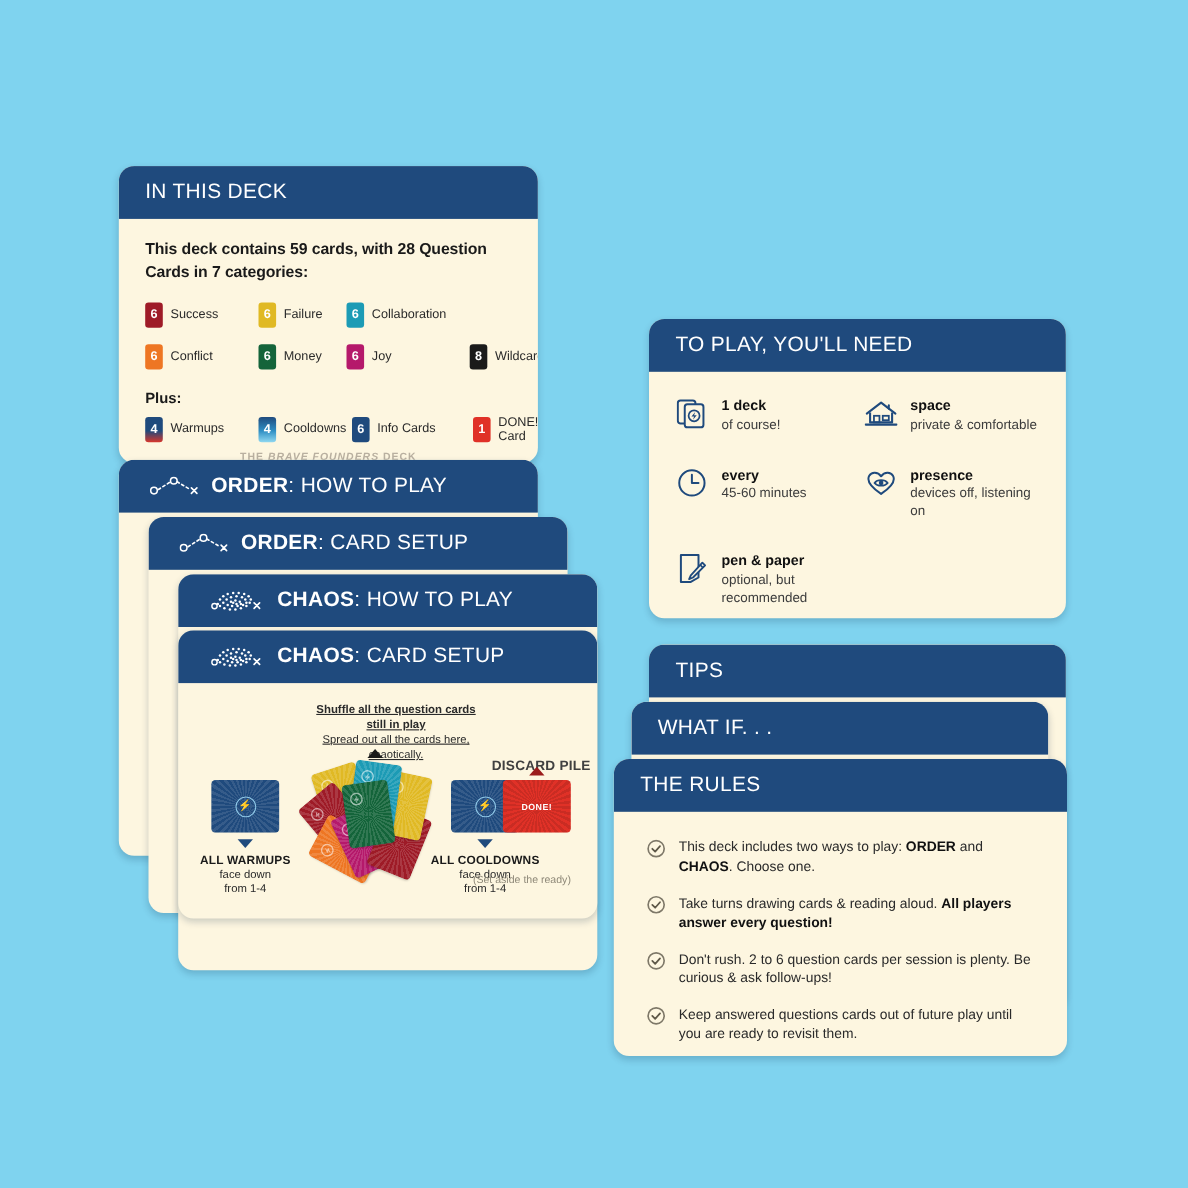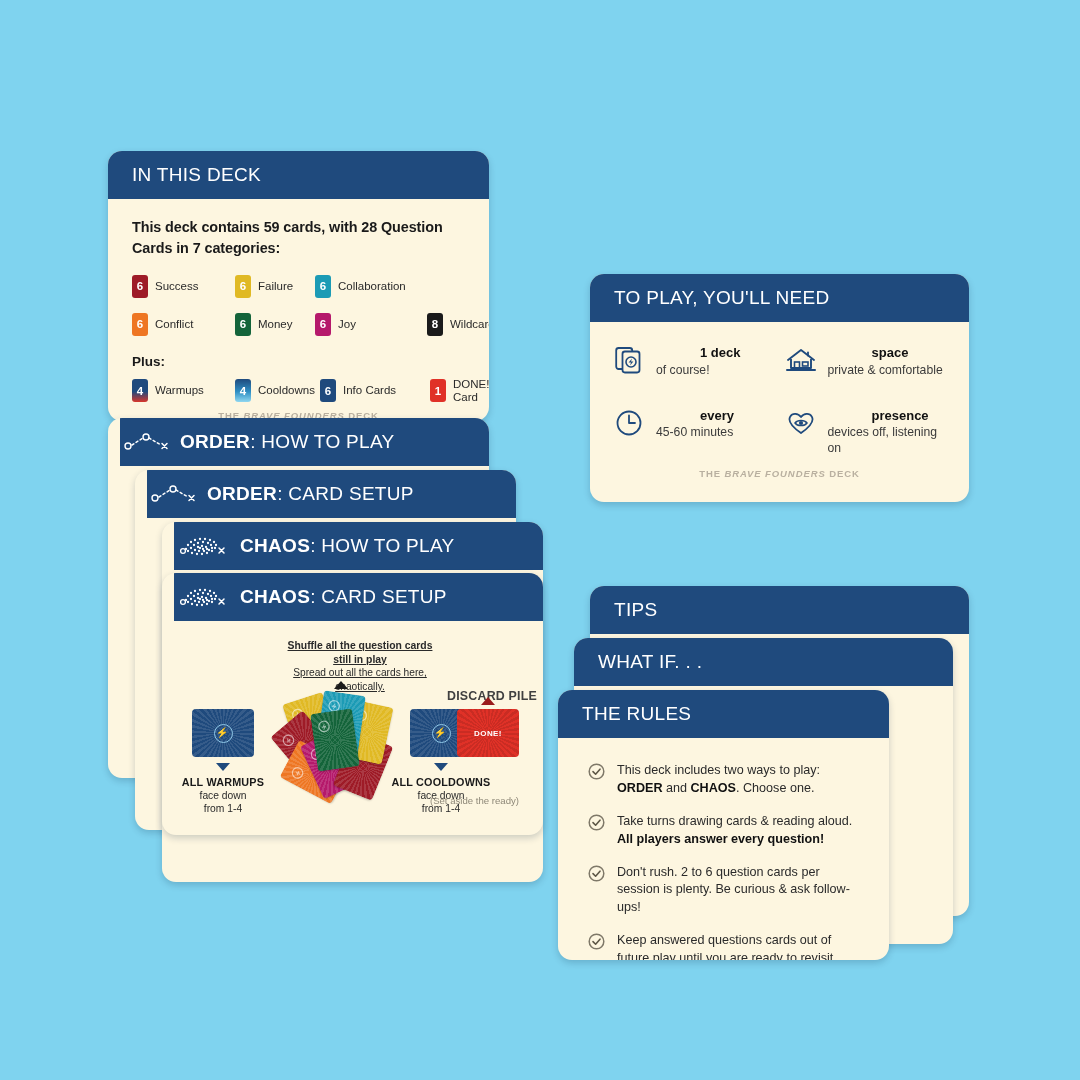--- a/index.html
+++ b/index.html
@@ -61,35 +61,35 @@
     width:16px;height:23px;border-radius:3px;
     display:flex;align-items:center;justify-content:center;
     color:#fff;font-size:11.5px;font-weight:700;flex:0 0 auto;
   }
   .cat-label{font-size:11.5px;color:#2A2A2A;white-space:nowrap;}
   .plus-label{font-size:13.5px;font-weight:700;color:#1A1A1A;margin:18px 0 9px 0;}
   .plus-grid{display:grid;grid-template-columns:103px 85px 110px auto;}
   .plus-label-2{font-size:11.5px;color:#2A2A2A;line-height:1.15;}
 
   
-  #need-card{left:590px;top:274px;width:379px;height:228px;}
+  #need-card{left:590px;top:290px;width:379px;height:272px;}
   .need-grid{display:grid;grid-template-columns:1fr 1fr;row-gap:29px;column-gap:12px;padding-top:4px;}
   .need-item{display:flex;gap:12px;align-items:flex-start;}
   .need-ico{width:30px;height:32px;flex:0 0 auto;display:flex;align-items:center;justify-content:center;}
-  .need-txt b{display:block;font-size:13px;color:#111;font-weight:700;line-height:1.35;margin-left:44px;}
+  .need-txt b{display:block;font-size:13px;color:#111;font-weight:700;line-height:1.35;}
   .need-txt span{display:block;font-size:12.2px;color:#3B3B3B;line-height:1.32;}
 
   
   .stack-card{width:381px;height:360px;}
   #s1{left:108px;top:418px;z-index:1;}
   #s2{left:135px;top:470px;z-index:2;}
   #s3{left:162px;top:522px;z-index:3;}
   #s4{left:162px;top:573px;z-index:4;height:262px;width:381px;}
   #s4{left:162px;}
-  .stack-card .card-header{padding-left:4px;margin-left:12px;}
+  .stack-card .card-header{padding-left:28px;}
 
   
   .setup{position:relative;height:206px;}
   .setup-note{
     position:absolute;left:98px;top:4px;width:160px;text-align:center;
     font-size:10.2px;color:#2A2A2A;line-height:1.32;text-decoration:underline;
   }
   .setup-note b{display:block;font-weight:700;font-size:10.4px;}
   .discard-title{
     position:absolute;left:250px;top:54px;width:120px;text-align:center;
@@ -133,21 +133,21 @@
   }
   .scatter{position:absolute;left:102px;top:56px;width:120px;height:112px;}
   .scatter div{
     position:absolute;width:42px;height:58px;border-radius:4px;
     box-shadow:0 1px 2px rgba(0,0,0,.20);
   }
 
   
   #r1{left:590px;top:586px;width:379px;height:330px;z-index:1;}
   #r2{left:574px;top:638px;width:379px;height:306px;z-index:2;}
-  #r3{left:558px;top:690px;width:331px;height:270px;z-index:3;}
+  #r3{left:558px;top:690px;width:412px;height:270px;z-index:3;}
   .rules-list{margin:0;padding:4px 0 0 0;list-style:none;}
   .rule{display:flex;gap:12px;margin-bottom:15px;}
   .check{
     width:17px;height:17px;flex:0 0 auto;margin-top:1px;
   }
   .rule-txt{font-size:12.6px;color:#2A2A2A;line-height:1.42;}
   .rule-txt b{font-weight:700;color:#111;}
 
   svg{display:block;}
 </style>
@@ -269,20 +269,33 @@
             <span class="need-ico">
               <svg width="30" height="27" viewBox="0 0 30 27">
       <path d="M15 24 C4 16.5 2 11.5 4.2 7.6 C6.4 3.7 12 4 15 8 C18 4 23.6 3.7 25.8 7.6 C28 11.5 26 16.5 15 24 Z" fill="none" stroke="#1F4A7D" stroke-width="1.8" stroke-linejoin="round"></path>
       <path d="M9 14 C11.5 10.6 18.5 10.6 21 14 C18.5 17.4 11.5 17.4 9 14 Z" fill="none" stroke="#1F4A7D" stroke-width="1.5"></path>
       <circle cx="15" cy="14" r="2.1" fill="#1F4A7D"></circle>
     </svg>
             </span>
      <span class="need-txt">
        <b>presence</b>
        <span>devices off, listening on</span>
+     </span>
+          </div>
+          <div class="need-item">
+            <span class="need-ico">
+              <svg width="28" height="30" viewBox="0 0 28 30">
+      <path d="M4 2.5 L20 2.5 L20 23 L13 27 L4 27 Z" fill="none" stroke="#1F4A7D" stroke-width="1.8" stroke-linejoin="round"></path>
+      <path d="M23.5 9.5 L26 12 L15 23 L11.5 24.5 L13 21 Z" fill="#FDF6E0" stroke="#1F4A7D" stroke-width="1.7" stroke-linejoin="round"></path>
+      <path d="M21.5 11.5 L24 14" stroke="#1F4A7D" stroke-width="1.4"></path>
+    </svg>
+            </span>
+     <span class="need-txt">
+       <b>pen &amp; paper</b>
+       <span>optional, but recommended</span>
      </span>
           </div>
         </div>
       <div class="footer" style="padding-top:12px">
         <span>THE </span><i>BRAVE FOUNDERS</i><span> DECK</span>
       </div>
     </div>
   </div>
 
   <div class="card stack-card" id="s1">

